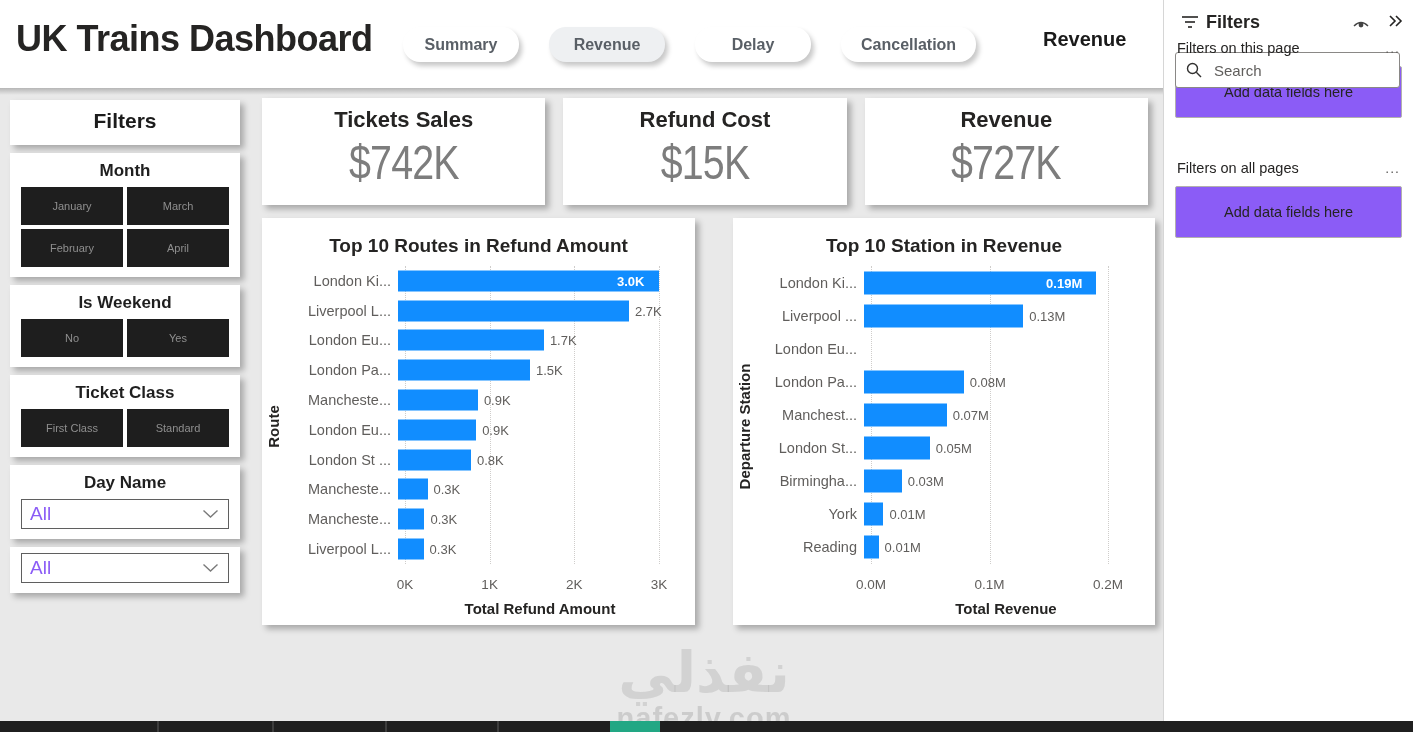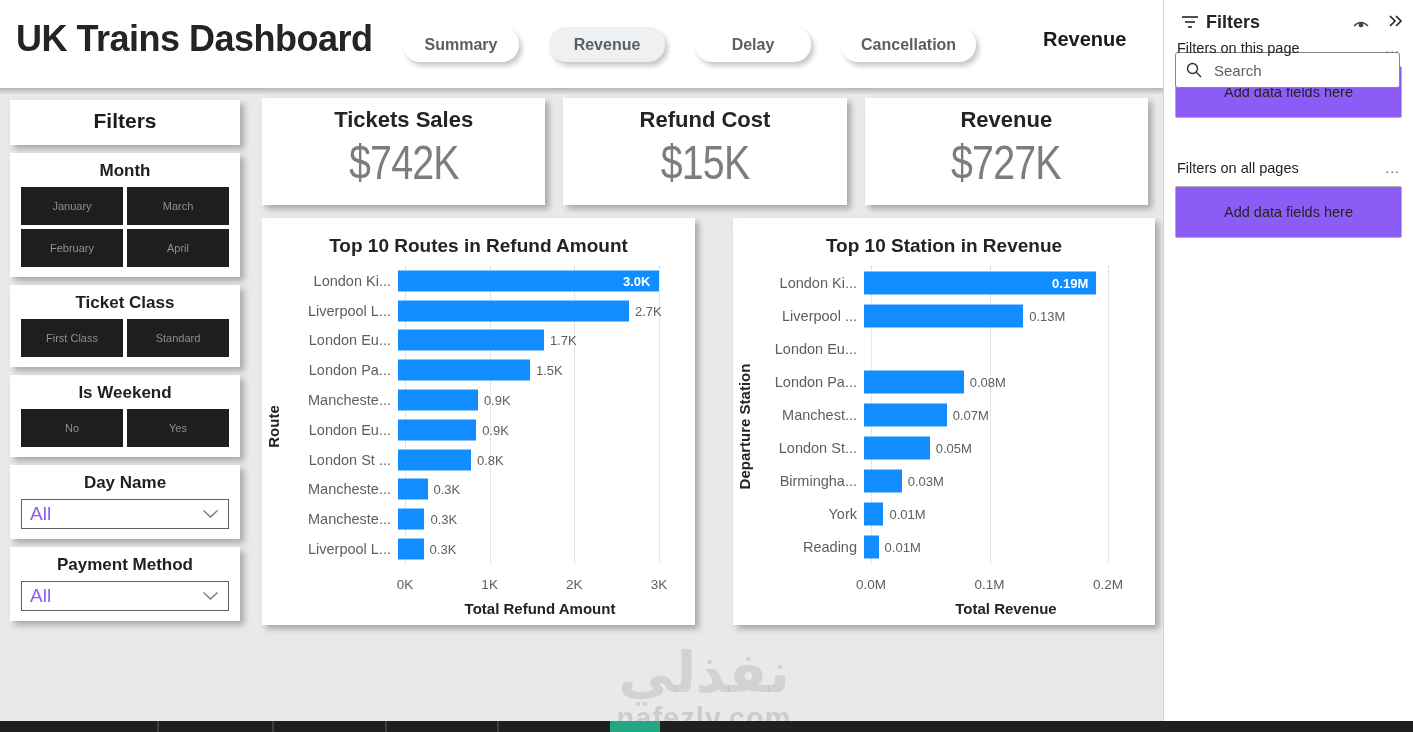--- a/index.html
+++ b/index.html
@@ -50,21 +50,21 @@
             font-size:15px; font-weight:700; color:#252423; }
   .grid-layer, .chart-area, .xticks, .xlabel { position:absolute; }
   .grid-layer { top:48px; bottom:61px; }
   .gline { position:absolute; top:0; bottom:0; border-left:1px dotted #cfcdcb; }
   .chart-area { top:48px; bottom:61px; left:12px; display:flex; flex-direction:column; }
   .crow { flex:1; display:flex; align-items:center; }
   .cat { text-align:right; padding-right:7px; font-size:14.5px; color:#605e5c; white-space:nowrap; overflow:hidden; }
   .track { flex:1; position:relative; height:100%; }
   .bar { position:absolute; left:0; top:50%; transform:translateY(-50%); cursor:pointer; }
   .val { position:absolute; top:50%; transform:translateY(-50%); font-size:13px; color:#605e5c; white-space:nowrap; }
-  .val.inside { transform:translate(-100%,-50%); color:#ffffff; padding-right:8px; font-weight:600; }
+  .val.inside { transform:translate(-100%,-50%); color:#ffffff; padding-right:14px; font-weight:600; }
   .xticks { bottom:32px; height:16px; }
   .xtick { position:absolute; transform:translateX(-50%); font-size:13.5px; color:#605e5c; }
   .xlabel { bottom:8px; text-align:center; font-size:15px; font-weight:700; color:#252423; }
 
   
   .watermark-ar { position:absolute; left:704px; top:552px; transform:translateX(-50%); font-family:"DejaVu Sans",sans-serif;
                   font-size:56px; font-weight:700; color:rgba(150,150,150,0.28); }
   .watermark-domain { position:absolute; left:704px; top:614px; transform:translateX(-50%);
                       font-size:29px; font-weight:700; color:rgba(140,140,140,0.30); letter-spacing:1px; }
 
@@ -115,44 +115,43 @@
     <div class="fcard">
           <div class="fcard-title">Month</div>
           <div class="btn-grid">
             <div class="dark-btn">January</div>
             <div class="dark-btn">March</div>
             <div class="dark-btn">February</div>
             <div class="dark-btn">April</div>
           </div>
         </div>
         <div class="fcard">
+          <div class="fcard-title">Is Weekend</div>
+          <div class="btn-grid">
+            <div class="dark-btn">No</div>
+            <div class="dark-btn">Yes</div>
+          </div>
+        </div>
+        <div class="fcard">
           <div class="fcard-title">Ticket Class</div>
           <div class="btn-grid">
             <div class="dark-btn">First Class</div>
             <div class="dark-btn">Standard</div>
-          </div>
-        </div>
-        <div class="fcard">
-          <div class="fcard-title">Is Weekend</div>
-          <div class="btn-grid">
-            <div class="dark-btn">No</div>
-            <div class="dark-btn">Yes</div>
           </div>
         </div>
         <div class="fcard">
           <div class="fcard-title">Day Name</div>
           <div class="dropdown">
             <span class="dd-value">All</span>
             <svg width="17" height="10" viewBox="0 0 17 10">
               <polyline points="1.5,1.5 8.5,8 15.5,1.5" fill="none" stroke="#7a7a7a" stroke-width="1.4"></polyline>
             </svg>
           </div>
         </div>
         <div class="fcard">
-          <div class="fcard-title">Payment Method</div>
           <div class="dropdown">
             <span class="dd-value">All</span>
             <svg width="17" height="10" viewBox="0 0 17 10">
               <polyline points="1.5,1.5 8.5,8 15.5,1.5" fill="none" stroke="#7a7a7a" stroke-width="1.4"></polyline>
             </svg>
           </div>
         </div>
       </div>
 
     <div class="kpi-row">

